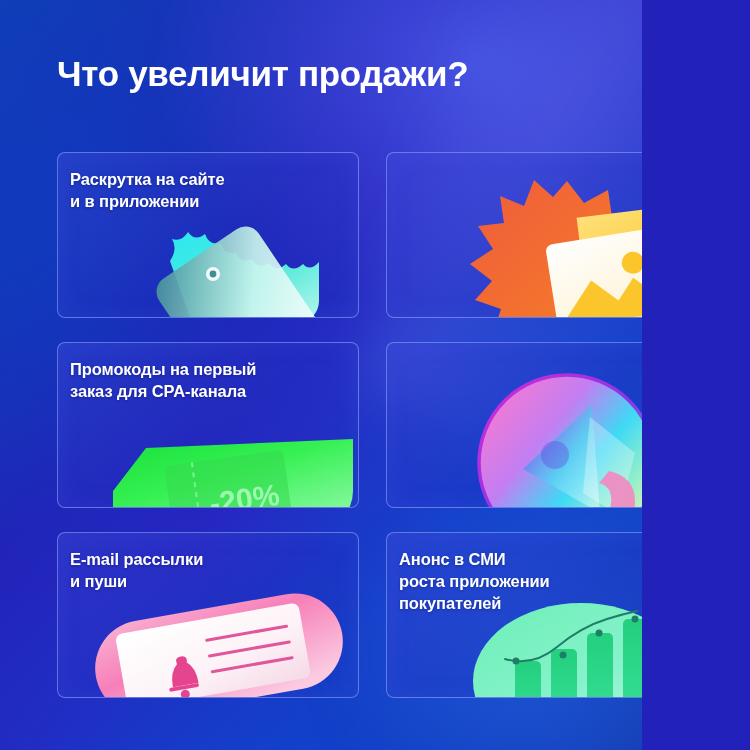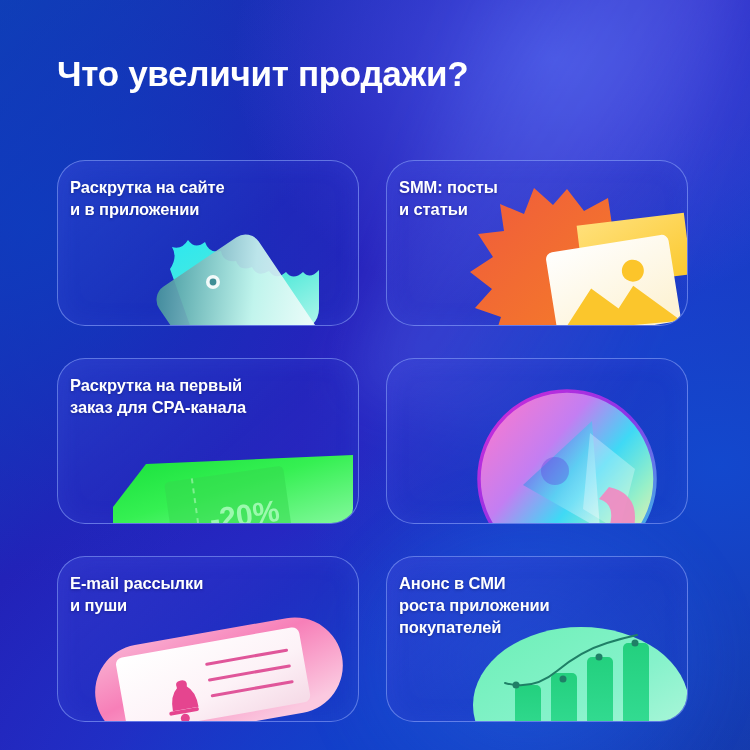--- a/index.html
+++ b/index.html
@@ -3,21 +3,21 @@
 <meta charset="utf-8">
 <style>
   * { margin:0; padding:0; box-sizing:border-box; }
   html,body { width:750px; height:750px; overflow:hidden; }
   body {
     font-family:"Liberation Sans","DejaVu Sans",sans-serif;
     background:#2222bb;
     position:relative;
   }
   .stage {
-    position:absolute; inset:0; width:750px; height:750px; overflow:hidden;
+    position:absolute; inset:0; width:642px; height:750px; overflow:hidden;
     background:
       radial-gradient(ellipse 520px 420px at 74% 8%,   rgba(72,86,230,.85) 0%, rgba(72,86,230,0) 62%),
       radial-gradient(ellipse 640px 520px at 96% 62%,  rgba(18,74,208,.90) 0%, rgba(18,74,208,0) 66%),
       radial-gradient(ellipse 520px 560px at 4% 30%,   rgba(14,60,190,.85) 0%, rgba(14,60,190,0) 64%),
       radial-gradient(ellipse 700px 500px at 50% 108%, rgba(13,70,205,.80) 0%, rgba(13,70,205,0) 70%),
       linear-gradient(128deg,#0f3fb4 0%, #2222b8 34%, #2a22c0 52%, #1d35c4 70%, #17359f 100%);
   }
   
   .streak {
     position:absolute; top:-120px; left:430px; width:250px; height:560px;
@@ -34,26 +34,25 @@
     position:absolute; left:57px; top:55px; width:640px;
     color:#ffffff; font-size:35px; font-weight:bold; letter-spacing:-0.3px;
     line-height:1.1; white-space:nowrap;
   }
 
   .grid { position:absolute; left:57px; top:152px; width:632px; }
   .row { display:flex; gap:27px; margin-bottom:24px; }
   .row:last-child { margin-bottom:0; }
 
   .card {
-    position:relative; width:302px; height:166px; border-radius:28px;
+    position:relative; width:302px; height:166px; border-radius:8px;
     border:1px solid rgba(150,175,255,.55);
     overflow:hidden; flex:0 0 auto;
     background:linear-gradient(140deg, rgba(60,70,215,.42) 0%, rgba(35,45,190,.30) 55%, rgba(30,60,190,.22) 100%);
     box-shadow:inset 0 0 26px rgba(90,120,255,.10);
-    margin-top:8px;
   }
   .card .label {
     position:absolute; left:12px; top:15px; right:8px; z-index:6;
     color:#ffffff; font-size:16.5px; font-weight:bold; line-height:1.34;
     letter-spacing:-0.1px; text-shadow:0 1px 3px rgba(0,10,60,.35);
     white-space:pre-line;
   }
   .art { position:absolute; inset:0; z-index:2; }
   .art svg { position:absolute; display:block; }
 </style>
@@ -90,22 +89,20 @@
             <path d="M112 126 q8-12 2-22 q10 3 16-7 q7 10 17 2 q4 12 16 9 q2 12 15 10 q4 11 16 6
                      q5 11 17 4 q7 10 17 1 q7 9 17 0 q7 8 16-2 l0 39 a22 22 0 0 1-22 22 l-105 0 z" fill="url(#c1blob)" transform="translate(0,-18)"></path>
             <rect x="124" y="88" width="120" height="150" rx="16" fill="url(#c1ph)" opacity=".92" transform="rotate(-34 184 163)"></rect>
             <circle cx="155" cy="121" r="7" fill="#ffffff" opacity=".9"></circle>
             <circle cx="155" cy="121" r="3.4" fill="#3f8e96"></circle>
           </svg>
         </div>
       </div>
 
       <div class="card">
-        <div class="label">SMM: посты
-и статьи</div>
         <div class="art">
           <svg width="302" height="166" viewBox="0 0 302 166">
             <defs>
               <linearGradient id="c2burst" x1="0" y1="0" x2="1" y2="1">
                 <stop offset="0%" stop-color="#ef5b3c"></stop>
                   <stop offset="60%" stop-color="#f4762c"></stop>
                   <stop offset="100%" stop-color="#f9a23a"></stop>
               </linearGradient>
               <linearGradient id="c2bub" x1="0" y1="0" x2="0.6" y2="1">
                 <stop offset="0%" stop-color="#ffe07a"></stop>
@@ -128,21 +125,21 @@
               <path d="M170 162 l34-38 l24 24 l18-20 l42 42 z" fill="#fbc62c"></path>
             </g>
           </svg>
         </div>
       </div>
     </div>
 
     <div class="row">
 
       <div class="card">
-        <div class="label">Раскрутка на первый
+        <div class="label">Промокоды на первый
 заказ для CPA-канала</div>
         <div class="art">
           <svg width="302" height="166" viewBox="0 0 302 166">
             <defs>
               <linearGradient id="c3g" x1="0" y1="0" x2="0.8" y2="1">
                 <stop offset="0%" stop-color="#17e03b"></stop>
                   <stop offset="45%" stop-color="#35f052"></stop>
                   <stop offset="100%" stop-color="#8cf9a5"></stop>
               </linearGradient>
             </defs>

